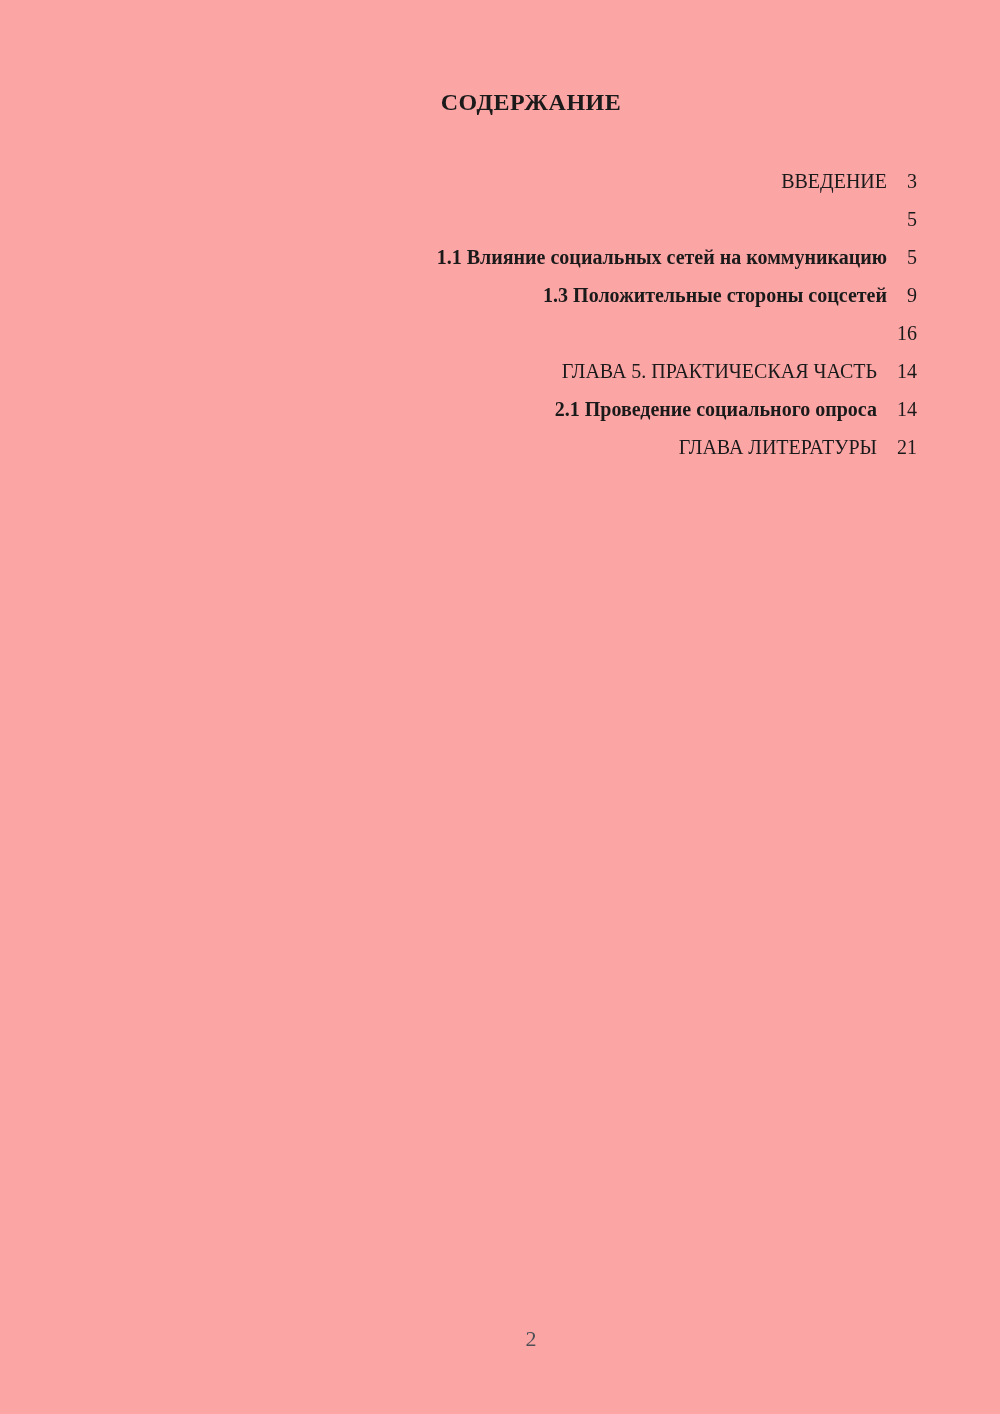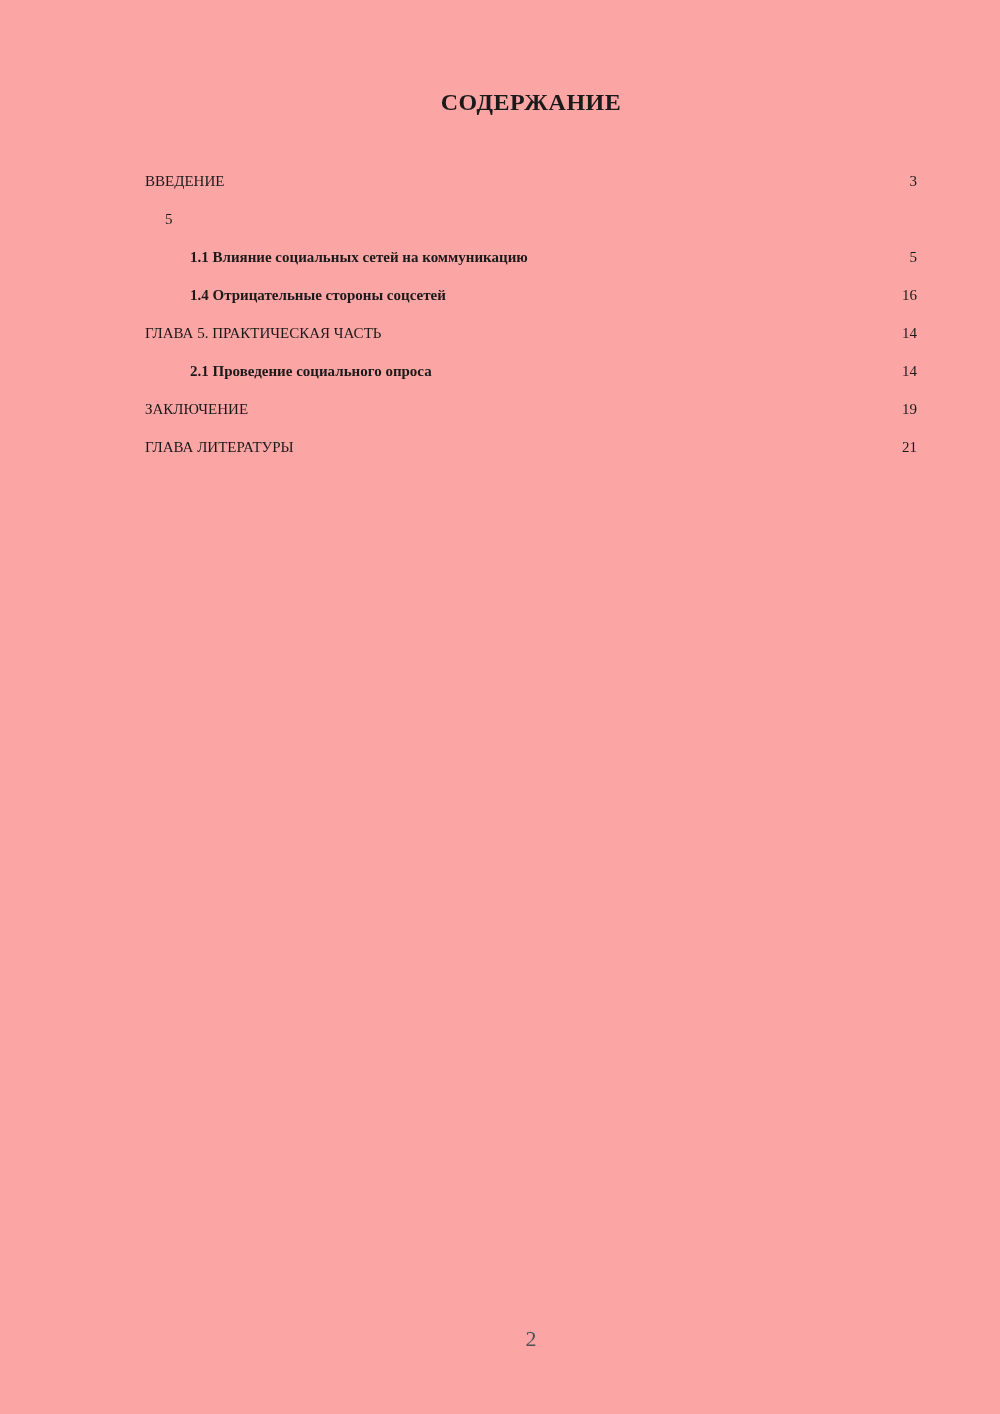--- a/index.html
+++ b/index.html
@@ -28,23 +28,23 @@
     font-size: 24px;
     font-weight: bold;
     line-height: 28px;
     letter-spacing: 0.5px;
   }
   .toc {
     margin-top: 46px;
   }
   .toc-row {
     display: flex;
-    justify-content: space-between;
+    justify-content: flex-end;
     align-items: baseline;
-    font-size: 15px;
+    font-size: 20px;
     line-height: 38px;
     height: 38px;
     white-space: nowrap;
   }
   .toc-row.indent .toc-label {
     padding-left: 45px;
     font-weight: bold;
   }
   .toc-label {
     text-align: left;
@@ -76,35 +76,34 @@
           <span class="toc-page">3</span>
         </div>
         <div class="toc-row">
           <span class="toc-page">5</span>
         </div>
         <div class="toc-row indent">
           <span class="toc-label">1.1 Влияние социальных сетей на коммуникацию</span>
           <span class="toc-page">5</span>
         </div>
         <div class="toc-row indent">
-          <span class="toc-label">1.4 Отрицательные стороны соцсетей</span>
+          <span class="toc-label">1.3 Положительные стороны соцсетей</span>
+          <span class="toc-page">9</span>
+        </div>
+        <div class="toc-row indent">
           <span class="toc-page">16</span>
         </div>
         <div class="toc-row">
           <span class="toc-label">ГЛАВА 5. ПРАКТИЧЕСКАЯ ЧАСТЬ</span>
           <span class="toc-page">14</span>
         </div>
         <div class="toc-row indent">
           <span class="toc-label">2.1 Проведение социального опроса</span>
           <span class="toc-page">14</span>
         </div>
         <div class="toc-row">
-          <span class="toc-label">ЗАКЛЮЧЕНИЕ</span>
-          <span class="toc-page">19</span>
-        </div>
-        <div class="toc-row">
           <span class="toc-label">ГЛАВА ЛИТЕРАТУРЫ</span>
           <span class="toc-page">21</span>
         </div>
       </div>
   </div>
   <div class="footer">2</div>
 </div>
 
 </body></html>

